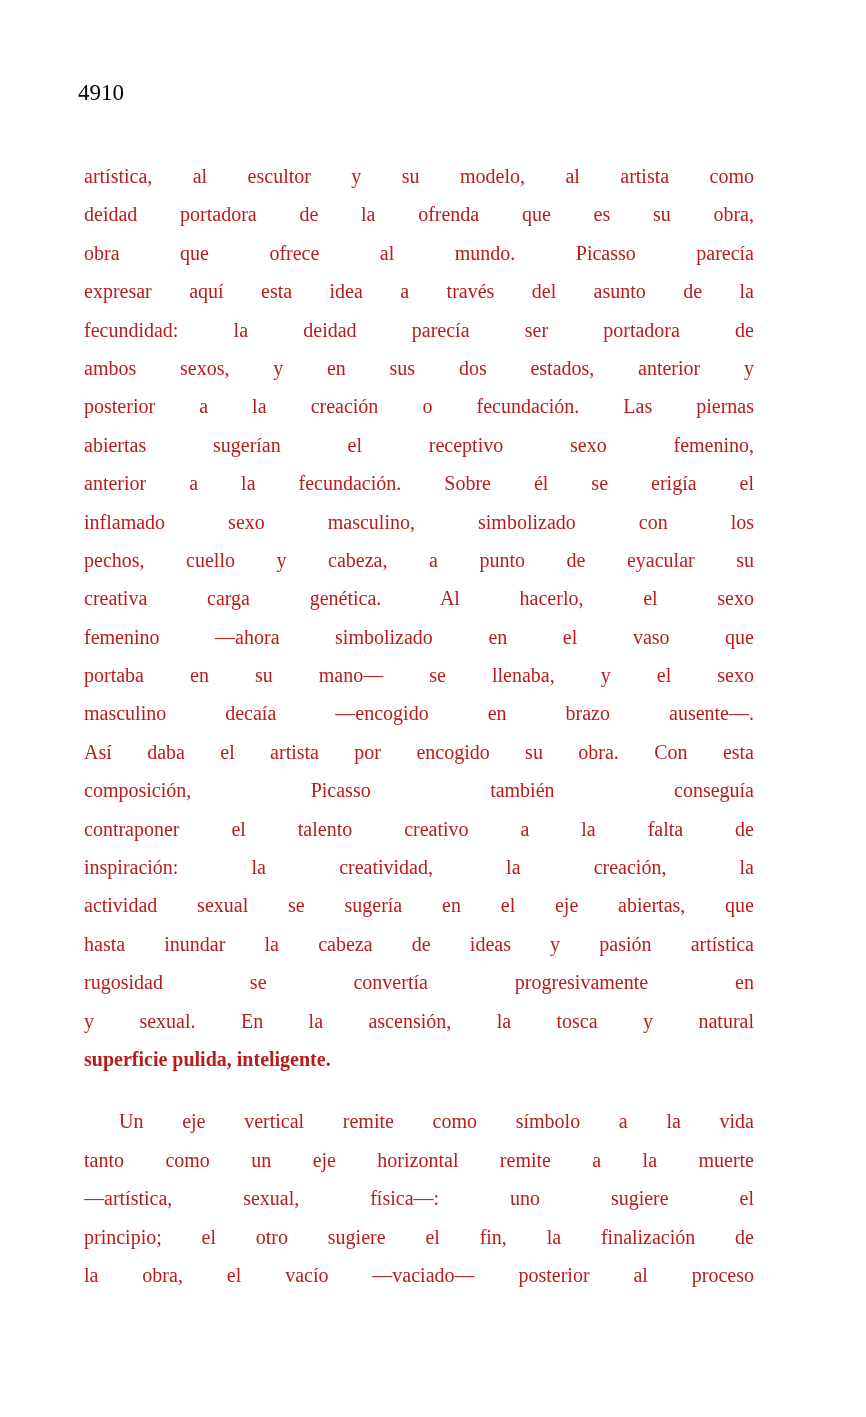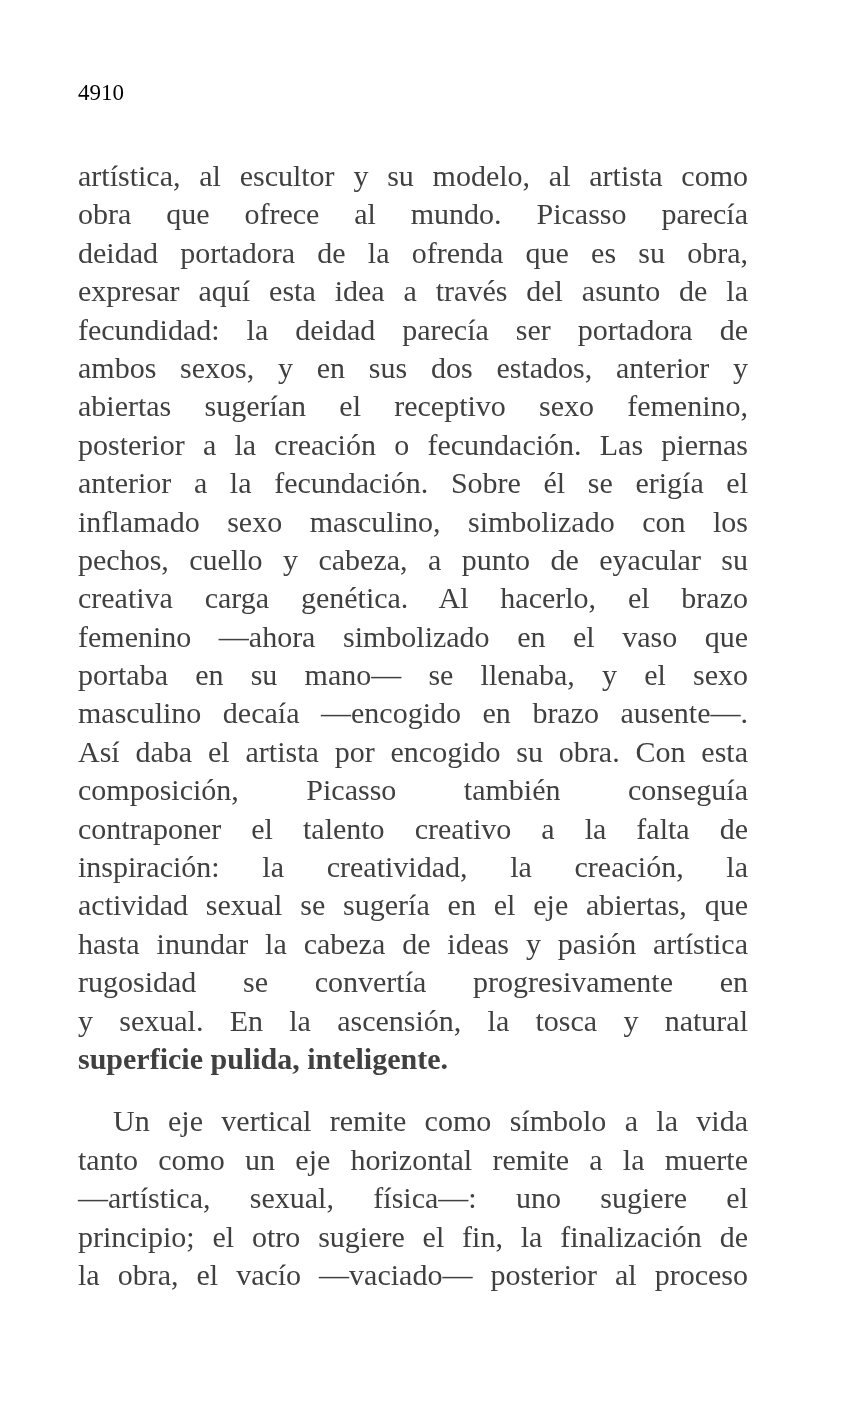--- a/index.html
+++ b/index.html
@@ -23,26 +23,26 @@
   .page-number {
     position: absolute;
     left: 78px;
     top: 80px;
     font-size: 23px;
     line-height: 1.1;
     color: #000000;
   }
   .content {
     position: absolute;
-    left: 78px;
+    left: 84px;
     top: 157px;
     width: 670px;
-    font-size: 30px;
+    font-size: 20px;
     line-height: 38.4px;
-    color: #404040;
+    color: #b91c1c;
   }
   .paragraph {
     margin: 0;
     padding: 0;
   }
   .line {
     text-align: justify;
     text-align-last: justify;
     text-justify: inter-word;
     height: 38.4px;
@@ -61,31 +61,31 @@
 <body>
 
 <div class="page">
 
   <div class="page-number">4910</div>
 
   <div class="content">
 
     <div class="paragraph">
       <div class="line">artística, al escultor y su modelo, al artista como</div>
+      <div class="line">deidad portadora de la ofrenda que es su obra,</div>
       <div class="line">obra que ofrece al mundo. Picasso parecía</div>
-      <div class="line">deidad portadora de la ofrenda que es su obra,</div>
       <div class="line">expresar aquí esta idea a través del asunto de la</div>
       <div class="line">fecundidad: la deidad parecía ser portadora de</div>
       <div class="line">ambos sexos, y en sus dos estados, anterior y</div>
+      <div class="line">posterior a la creación o fecundación. Las piernas</div>
       <div class="line">abiertas sugerían el receptivo sexo femenino,</div>
-      <div class="line">posterior a la creación o fecundación. Las piernas</div>
       <div class="line">anterior a la fecundación. Sobre él se erigía el</div>
       <div class="line">inflamado sexo masculino, simbolizado con los</div>
       <div class="line">pechos, cuello y cabeza, a punto de eyacular su</div>
-      <div class="line">creativa carga genética. Al hacerlo, el brazo</div>
+      <div class="line">creativa carga genética. Al hacerlo, el sexo</div>
       <div class="line">femenino —ahora simbolizado en el vaso que</div>
       <div class="line">portaba en su mano— se llenaba, y el sexo</div>
       <div class="line">masculino decaía —encogido en brazo ausente—.</div>
       <div class="line">Así daba el artista por encogido su obra. Con esta</div>
       <div class="line">composición, Picasso también conseguía</div>
       <div class="line">contraponer el talento creativo a la falta de</div>
       <div class="line">inspiración: la creatividad, la creación, la</div>
       <div class="line">actividad sexual se sugería en el eje abiertas, que</div>
       <div class="line">hasta inundar la cabeza de ideas y pasión artística</div>
       <div class="line">rugosidad se convertía progresivamente en</div>

